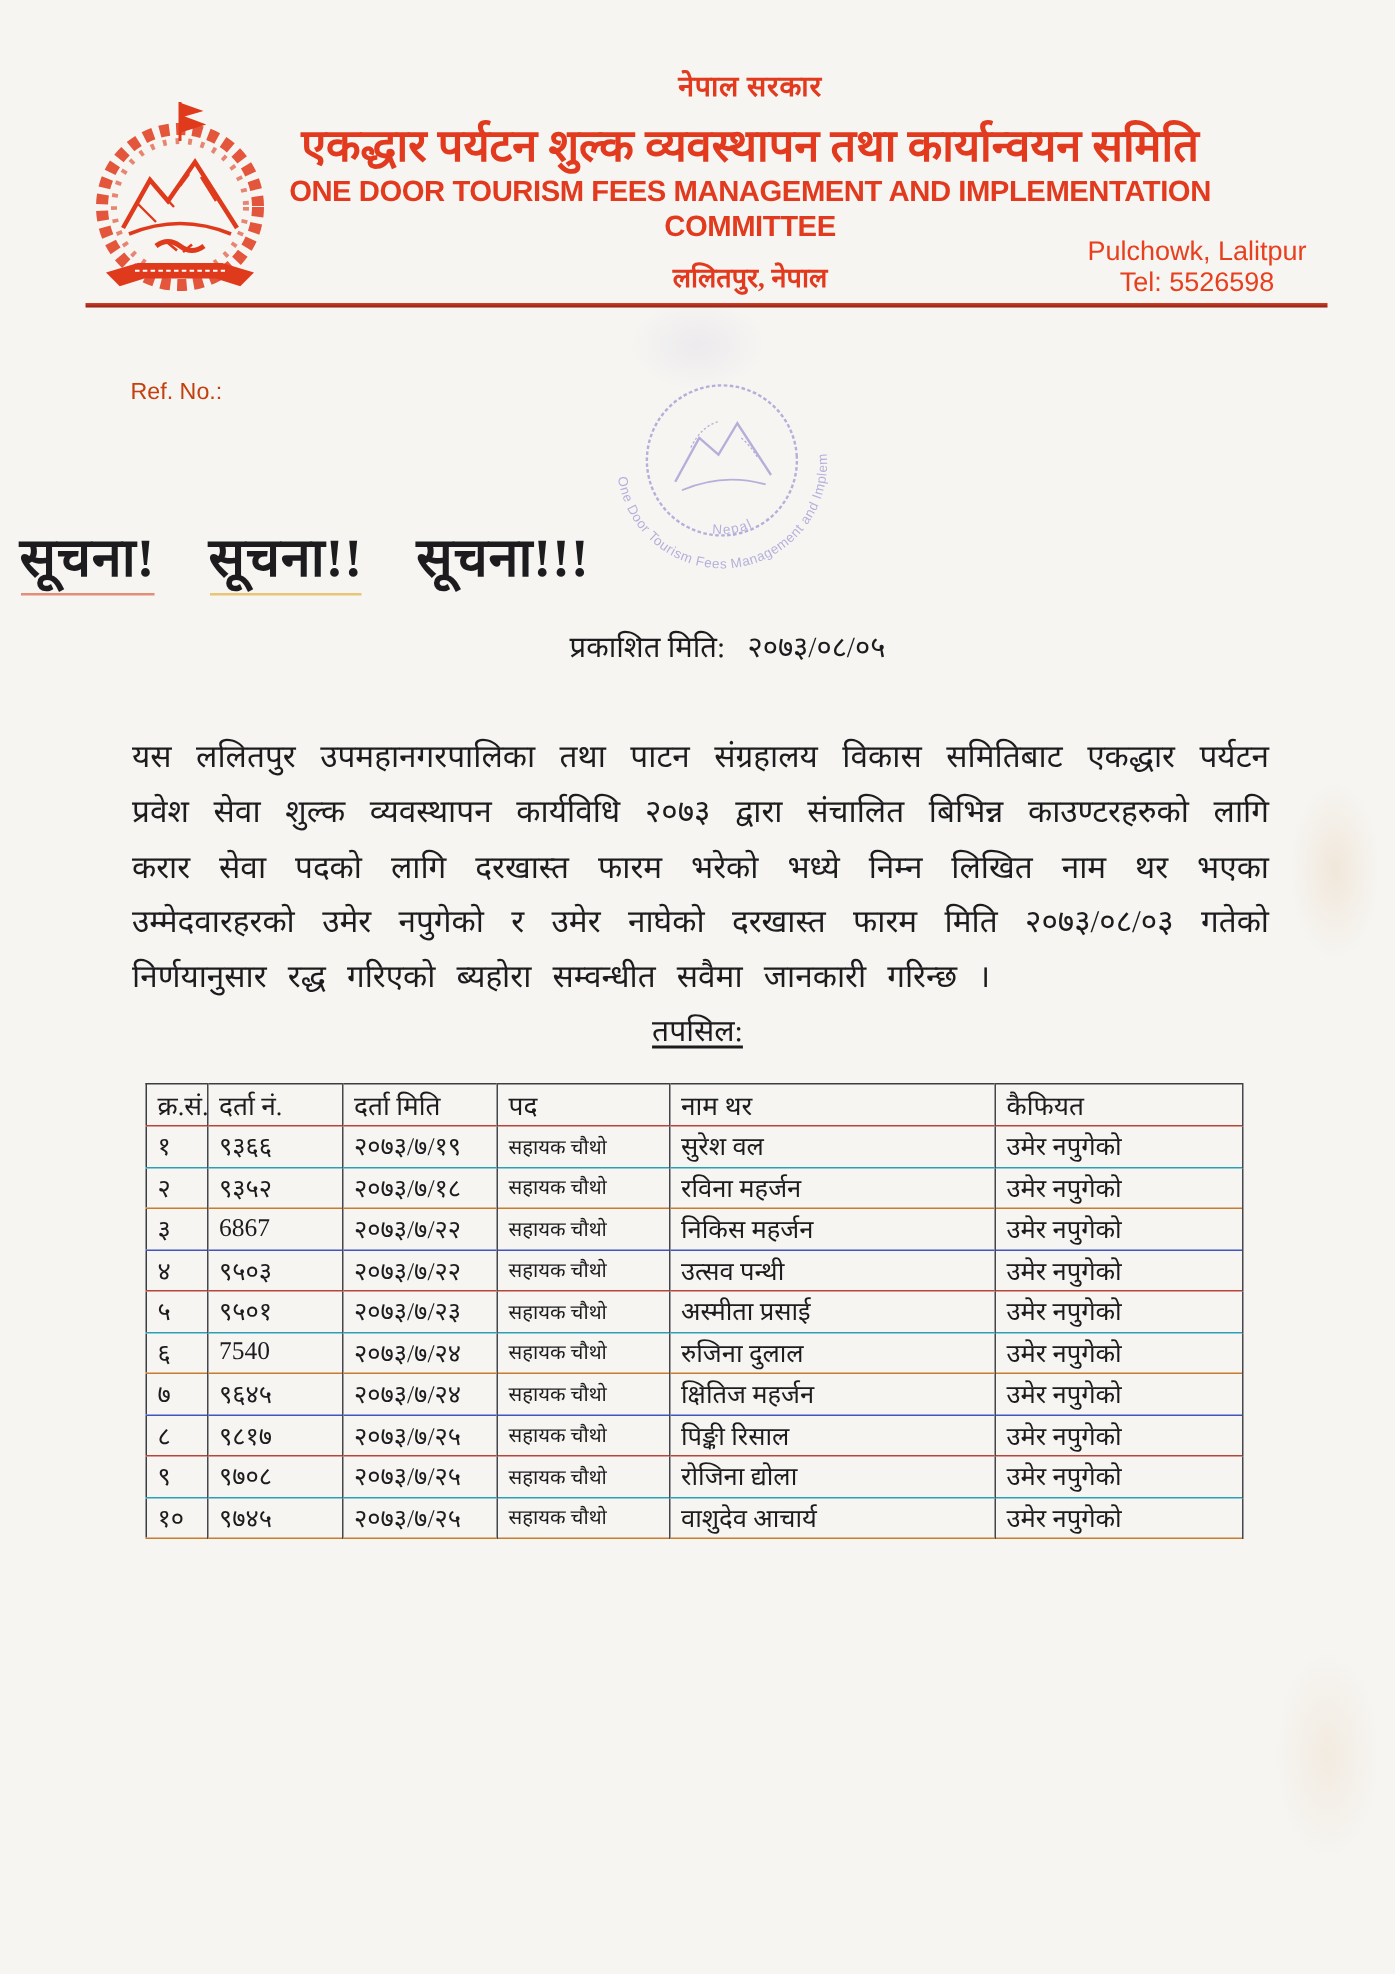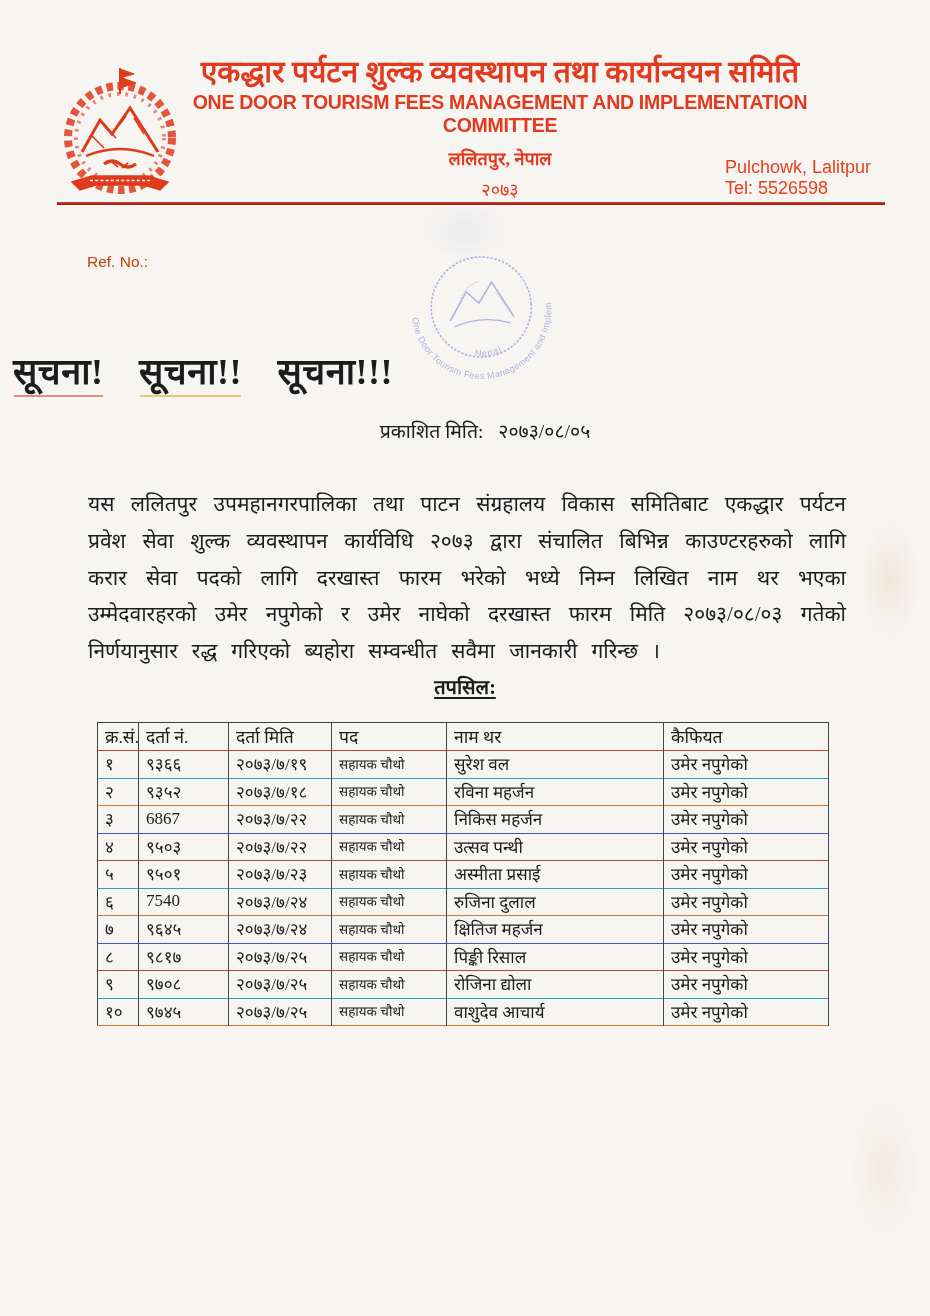--- a/index.html
+++ b/index.html
@@ -18,21 +18,21 @@
   .stain.s3{left:420px;top:200px;width:90px;height:60px;background:radial-gradient(closest-side,rgba(120,110,180,.08),rgba(120,110,180,0));}
 
   
   .emblem{position:absolute;left:56px;top:64px;width:128px;height:140px;}
   .head-center{position:absolute;left:140px;right:70px;top:44px;text-align:center;color:#e23a1e;}
   .gov-line{font-size:19px;font-weight:bold;letter-spacing:.5px;}
   .title-ne{font-size:30px;font-weight:bold;margin-top:12px;line-height:32px;}
   .title-en{font-family:"Liberation Sans","DejaVu Sans",sans-serif;font-size:19.5px;font-weight:bold;letter-spacing:-.3px;margin-top:3px;}
   .place-ne{font-size:18px;font-weight:bold;margin-top:9px;}
   .year-ne{font-size:18px;margin-top:7px;}
-  .contact{position:absolute;left:725px;top:157px;color:#e8401f;font-family:"Liberation Sans","DejaVu Sans",sans-serif;font-size:18px;line-height:21px;}
+  .contact{position:absolute;left:725px;top:157px;color:#e8401f;font-family:"Liberation Sans","DejaVu Sans",sans-serif;font-size:18px;line-height:21px;text-align:center;}
   .rule{position:absolute;left:57px;top:202px;width:828px;height:3px;background:linear-gradient(#d2402a,#901f10);}
   .ref{position:absolute;left:87px;top:253px;color:#c2410c;font-family:"Liberation Sans","DejaVu Sans",sans-serif;font-size:15.5px;}
 
   
   .stamp{position:absolute;left:393px;top:234px;width:205px;height:195px;opacity:.55;transform:rotate(-4deg);}
 
   
   .notice{position:absolute;left:0;right:0;top:346px;text-align:left;font-size:36px;font-weight:bold;letter-spacing:.5px;}
   .notice span{margin:0 13px;display:inline-block;}
   .notice .w1{box-shadow:0 3px 0 -1px rgba(215,55,25,.55);}
@@ -41,21 +41,21 @@
   .published .val{margin-left:10px;}
 
   
   .body-par{
     position:absolute;left:88px;top:486px;width:758px;
     font-size:21px;line-height:36.8px;
     text-align:justify;word-spacing:.42em;
   }
 
   
-  .tapasil{position:absolute;left:0;right:0;top:673px;text-align:center;font-size:20px;font-weight:bold;}
+  .tapasil{position:absolute;left:0;right:0;top:673px;text-align:center;font-size:20px;font-weight:normal;}
   .tapasil span{text-decoration:underline;text-underline-offset:3px;}
 
   
   .tbl-wrap{position:absolute;left:97px;top:722px;}
   table{border-collapse:collapse;table-layout:fixed;width:731px;
         border:1.6px solid #3d3d44;font-size:17px;}
   th,td{
     padding:1px 7px 2px 7px;height:23.5px;
     border-right:1.4px solid #45454c;
     overflow:hidden;white-space:nowrap;
@@ -89,24 +89,24 @@
 
       <path d="M48 100 Q56 94 64 100 Q72 106 80 100" stroke-width="3.4"></path>
       <path d="M56 98 l6 5 M66 104 l6 -5" stroke-width="1.8"></path>
 
       <path d="M16 118 L36 112 L92 112 L112 118 L104 126 L88 121 L40 121 L24 126 Z" fill="#e03a1c" stroke-width="1.4"></path>
       <path d="M34 116.5 H94" stroke="#ffffff" stroke-width="1.4" stroke-dasharray="3 2.2"></path>
     </g>
   </svg>
 
   <div class="head-center">
+    <div class="gov-line">नेपाल सरकार</div>
     <div class="title-ne">एकद्धार पर्यटन शुल्क व्यवस्थापन तथा कार्यान्वयन समिति</div>
     <div class="title-en">ONE DOOR TOURISM FEES MANAGEMENT AND IMPLEMENTATION COMMITTEE</div>
     <div class="place-ne">ललितपुर, नेपाल</div>
-    <div class="year-ne">२०७३</div>
   </div>
 
   <div class="contact">
     <div>Pulchowk, Lalitpur</div>
     <div>Tel: 5526598</div>
   </div>
 
   <div class="rule"></div>
 
   <div class="ref">Ref. No.:</div>

